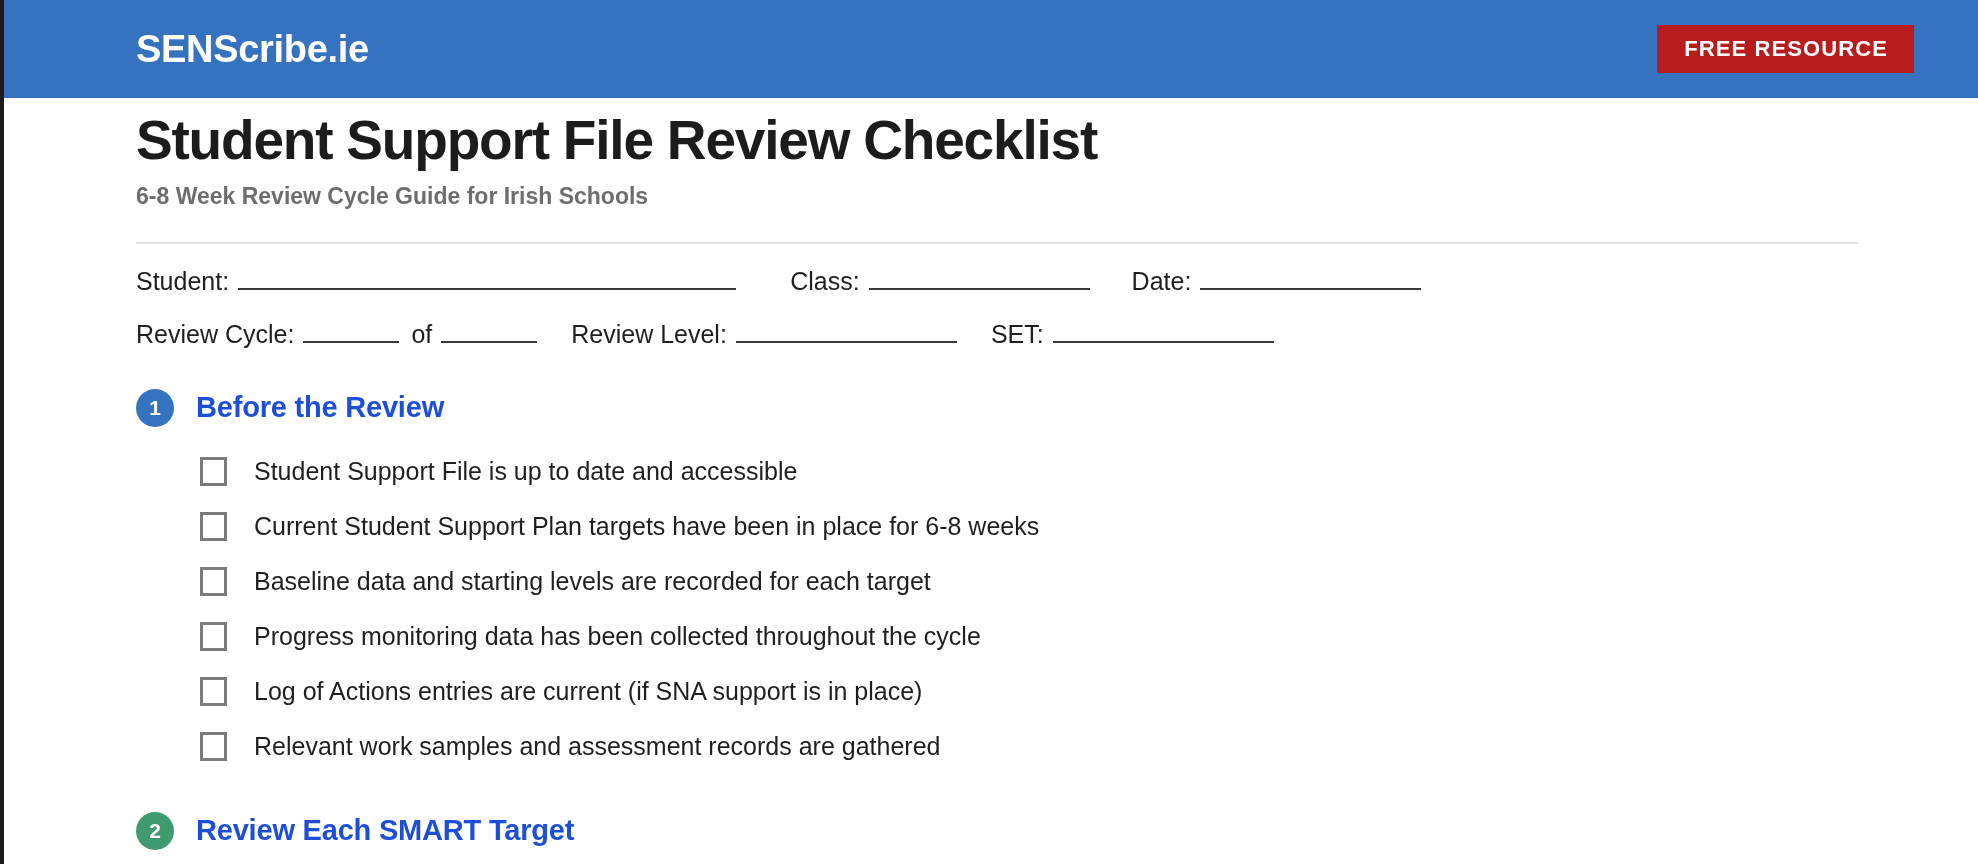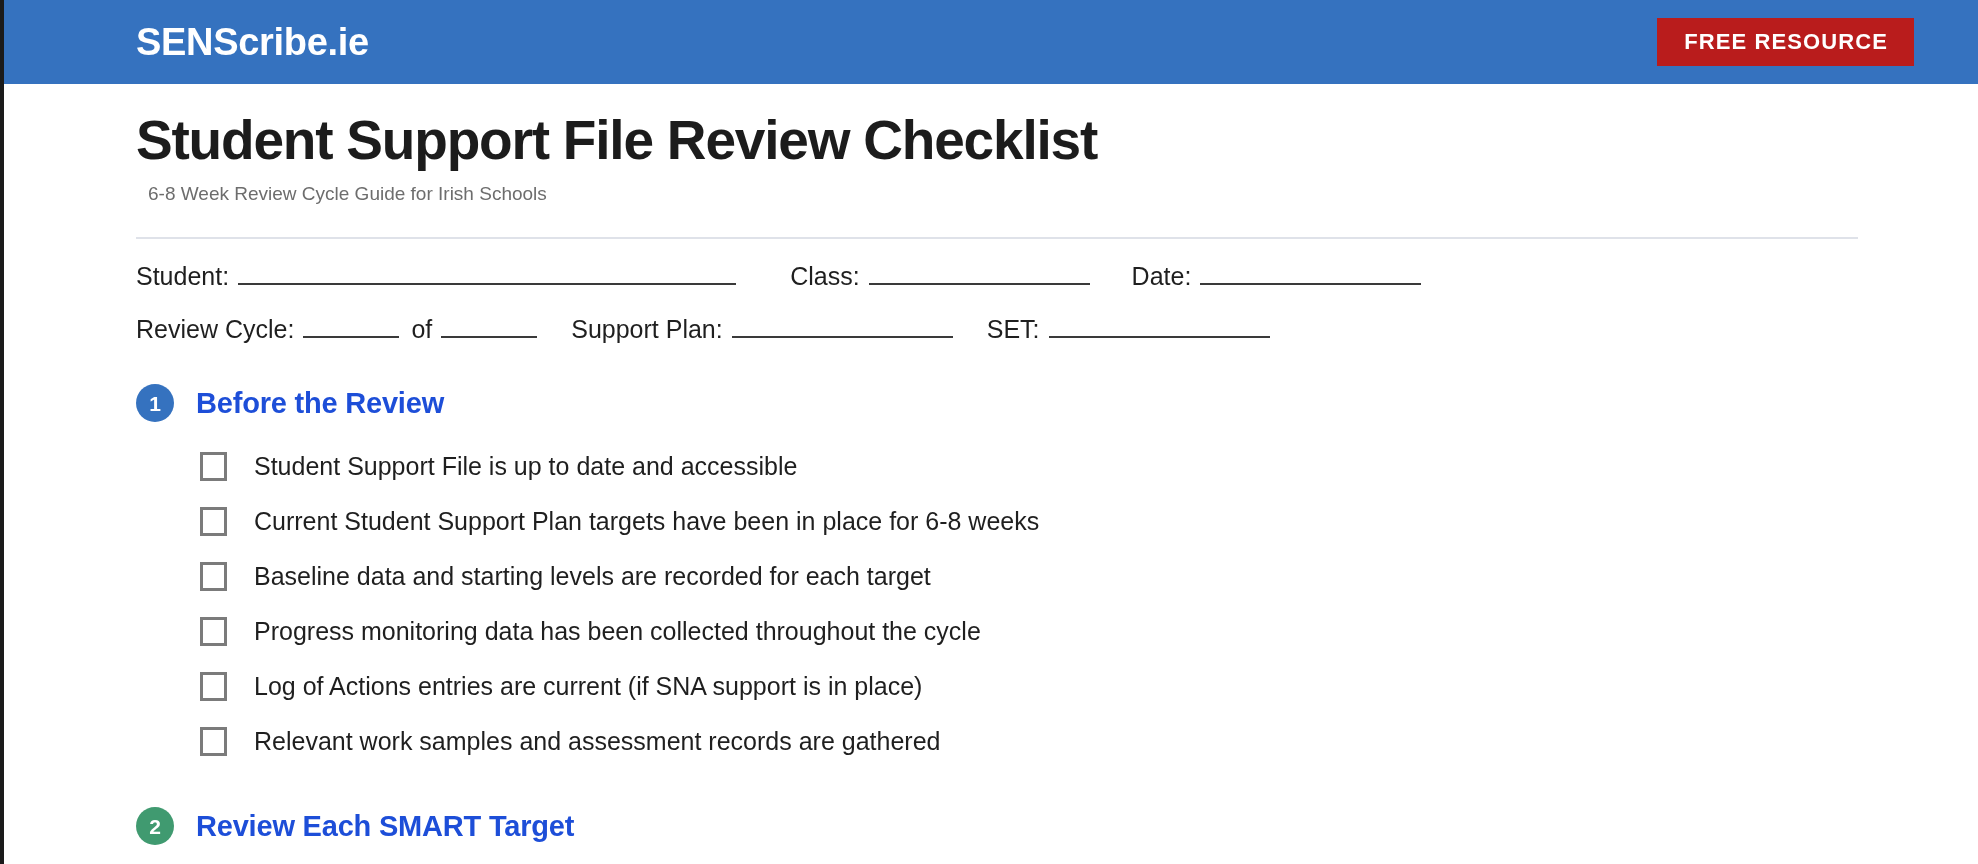--- a/index.html
+++ b/index.html
@@ -27,21 +27,21 @@
     width: 4px; height: 864px;
     background: #1b1b1b;
     z-index: 50;
   }
 
   
   .brand-bar {
     position: absolute;
     left: 0; top: 0;
     width: 1978px;
-    height: 84px;
+    height: 98px;
     background: #3572bf;
     display: flex;
     align-items: center;
     justify-content: space-between;
     padding: 0 64px 0 136px;
   }
 
   .brand-name {
     color: #ffffff;
     font-size: 38px;
@@ -74,25 +74,24 @@
     margin-top: 22px;
     font-size: 55px;
     font-weight: bold;
     color: #1c1c1c;
     letter-spacing: -1.2px;
     line-height: 1.08;
   }
 
   .doc-subtitle {
     margin-top: 13px;
-    font-size: 19px;
+    font-size: 23px;
     color: #6d6d6d;
-    font-weight: normal;
+    font-weight: bold;
     line-height: 1.2;
-    margin-left: 12px;
   }
 
   .rule {
     margin-top: 31px;
     width: 1722px;
     height: 2px;
     background: #dfe2e9;
   }
 
   
@@ -220,21 +219,21 @@
     <div class="meta-row meta-row-2">
       <span class="meta-field">
         <span class="meta-label">Review Cycle:</span>
         <span class="blank blank-sm"></span>
         <span class="gap-12"></span>
         <span class="meta-label">of</span>
         <span class="blank blank-sm"></span>
       </span>
       <span class="gap-34"></span>
       <span class="meta-field">
-        <span class="meta-label">Support Plan:</span>
+        <span class="meta-label">Review Level:</span>
         <span class="blank blank-md"></span>
       </span>
       <span class="gap-34"></span>
       <span class="meta-field">
         <span class="meta-label">SET:</span>
         <span class="blank blank-md"></span>
       </span>
     </div>
 
     <div class="section">

